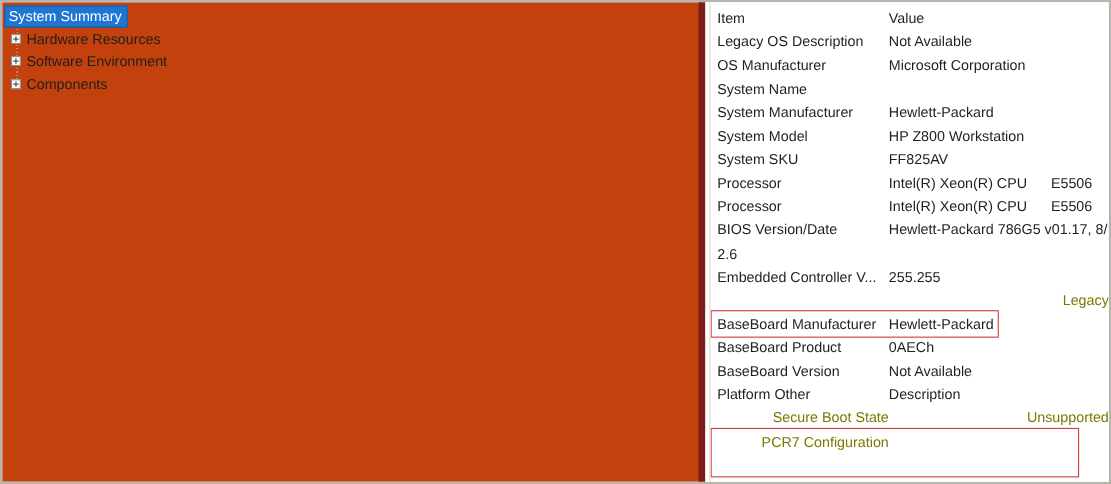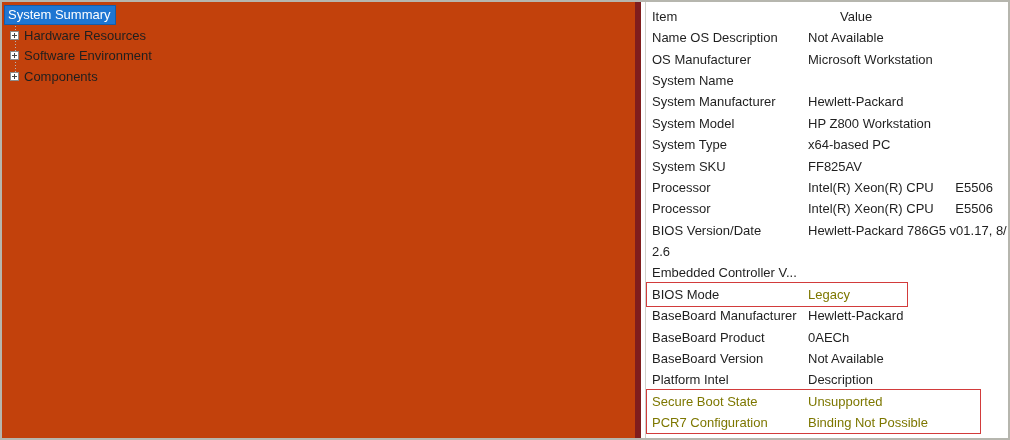--- a/index.html
+++ b/index.html
@@ -32,25 +32,25 @@
   .expander::before{left:1px;right:1px;top:3px;height:1px;}
   .expander::after{top:1px;bottom:1px;left:3px;width:1px;}
   .tree-label{margin-left:5px;white-space:pre;}
   
   .divider{width:4px;flex:none;background:#fff;border-right:1px solid #d0d0ca;}
   
   .right-panel{
     flex:1;position:relative;box-sizing:border-box;
     padding:4px 0 0 6px;background:#fff;overflow:hidden;
   }
-  .table-header{display:flex;height:21px;align-items:center;gap:32px;}
+  .table-header{display:flex;height:21px;align-items:center;}
   .trow{display:flex;height:21.4px;align-items:center;}
   .col-item{width:156px;flex:none;overflow:hidden;white-space:pre;}
   .col-value{flex:1;overflow:hidden;white-space:pre;}
-  .olive{color:var(--olive,#7d7700);}
+  .olive{color:var(--olive,#7d7700);text-align:right;}
   .hl-box{
     position:absolute;border:1px solid var(--red,#d23b3b);
     pointer-events:none;box-sizing:border-box;left:0;
   }
   .hl-bios{top:280px;height:25px;width:262px;}
   .hl-secure{top:387px;height:45px;width:335px;}
 </style>
 </head>
 <body>
 
@@ -75,41 +75,37 @@
 
   <div class="divider"></div>
 
   <div class="right-panel">
     <div class="table-header">
       <span class="col-item">Item</span>
       <span class="col-value">Value</span>
     </div>
     <div id="rows">
         <div class="trow">
-          <span class="col-item">Name OS Description</span>
+          <span class="col-item">Legacy OS Description</span>
           <span class="col-value">Not Available</span>
         </div>
         <div class="trow">
           <span class="col-item">OS Manufacturer</span>
-          <span class="col-value">Microsoft Workstation</span>
+          <span class="col-value">Microsoft Corporation</span>
         </div>
         <div class="trow">
           <span class="col-item">System Name</span>
         </div>
         <div class="trow">
           <span class="col-item">System Manufacturer</span>
           <span class="col-value">Hewlett-Packard</span>
         </div>
         <div class="trow">
           <span class="col-item">System Model</span>
           <span class="col-value">HP Z800 Workstation</span>
-        </div>
-        <div class="trow">
-          <span class="col-item">System Type</span>
-          <span class="col-value">x64-based PC</span>
         </div>
         <div class="trow">
           <span class="col-item">System SKU</span>
           <span class="col-value">FF825AV</span>
         </div>
         <div class="trow">
           <span class="col-item">Processor</span>
           <span class="col-value">Intel(R) Xeon(R) CPU      E5506</span>
         </div>
         <div class="trow">
@@ -118,47 +114,46 @@
         </div>
         <div class="trow">
           <span class="col-item">BIOS Version/Date</span>
           <span class="col-value">Hewlett-Packard 786G5 v01.17, 8/</span>
         </div>
         <div class="trow">
           <span class="col-value">2.6</span>
         </div>
         <div class="trow">
           <span class="col-item">Embedded Controller V...</span>
+          <span class="col-value">255.255</span>
         </div>
         <div class="trow">
-          <span class="col-item">BIOS Mode</span>
           <span class="col-value olive">Legacy</span>
         </div>
         <div class="trow">
           <span class="col-item">BaseBoard Manufacturer</span>
           <span class="col-value">Hewlett-Packard</span>
         </div>
         <div class="trow">
           <span class="col-item">BaseBoard Product</span>
           <span class="col-value">0AECh</span>
         </div>
         <div class="trow">
           <span class="col-item">BaseBoard Version</span>
           <span class="col-value">Not Available</span>
         </div>
         <div class="trow">
-          <span class="col-item">Platform Intel</span>
+          <span class="col-item">Platform Other</span>
           <span class="col-value">Description</span>
         </div>
         <div class="trow">
           <span class="col-item olive">Secure Boot State</span>
           <span class="col-value olive">Unsupported</span>
         </div>
         <div class="trow">
           <span class="col-item olive">PCR7 Configuration</span>
-          <span class="col-value olive">Binding Not Possible</span>
         </div>
       </div>
     <div class="hl-box hl-bios"></div>
     <div class="hl-box hl-secure"></div>
   </div>
 
 </div>
 
 </body></html>

